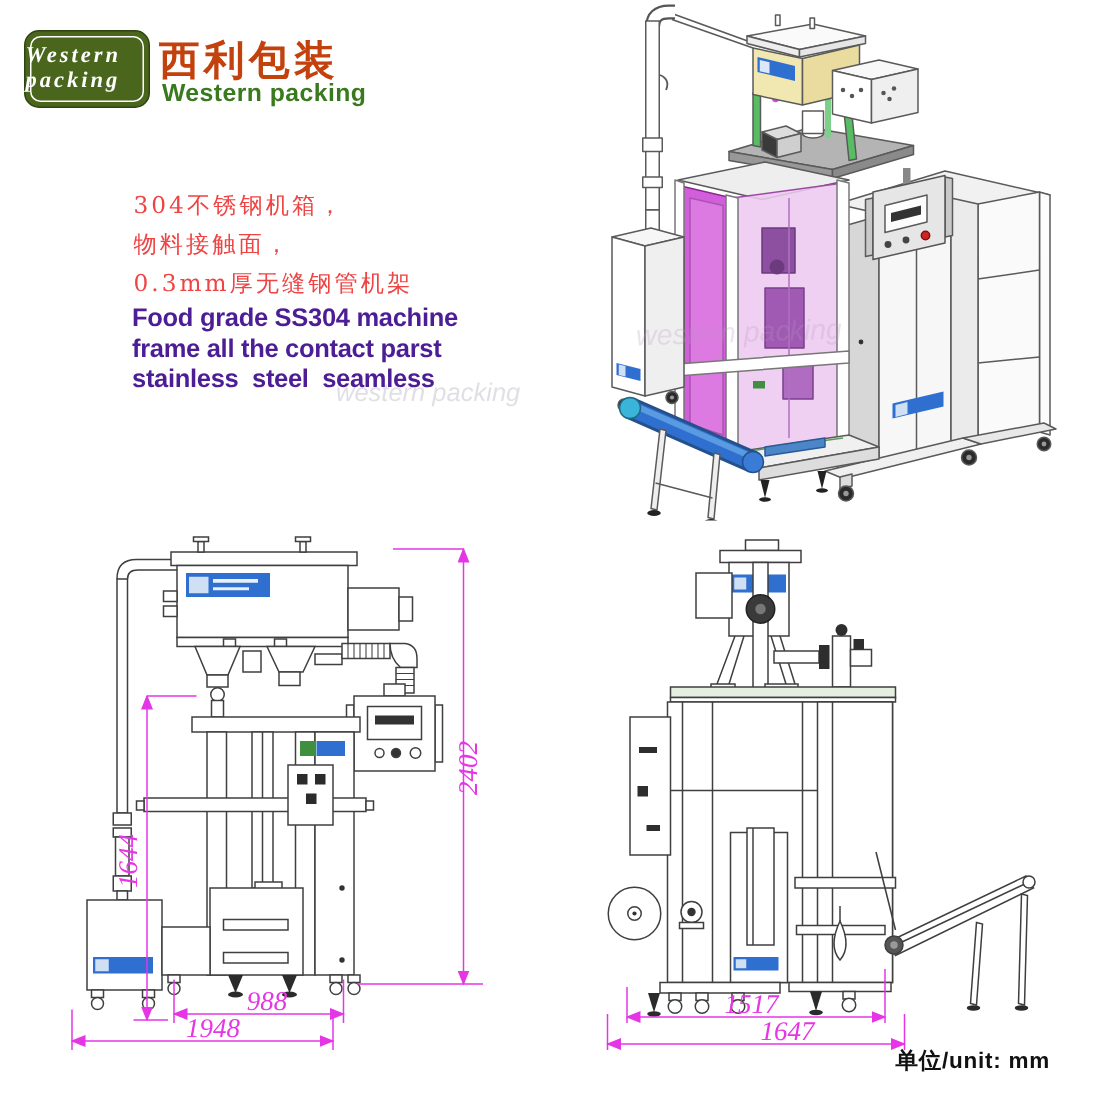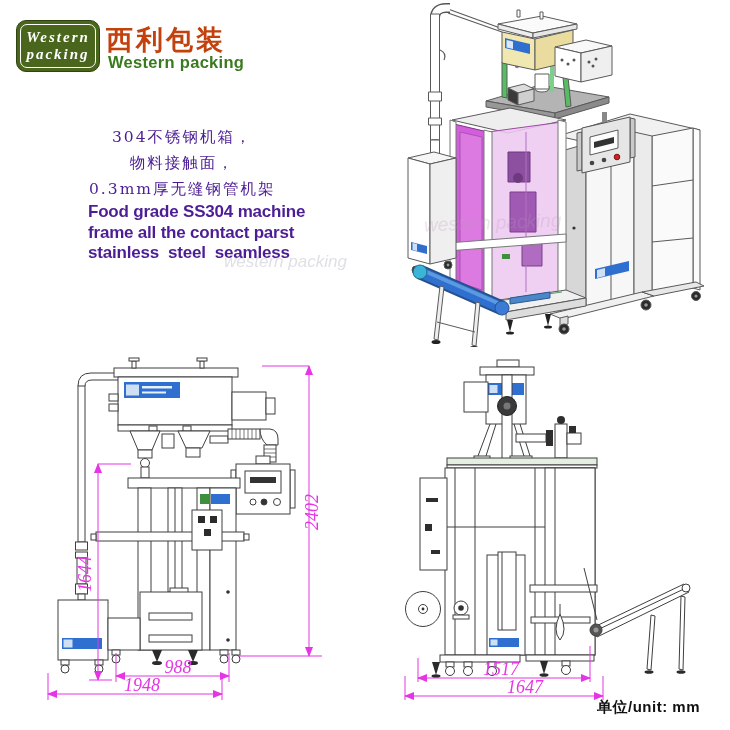--- a/index.html
+++ b/index.html
@@ -1,29 +1,29 @@
 <!DOCTYPE html>
 <html><head>
 <meta charset="utf-8">
 <style>
   html,body{margin:0;padding:0;background:#fff;}
   .canvas{position:relative;width:730px;height:730px;background:#fff;overflow:hidden;
           font-family:"Liberation Sans",sans-serif;outline:1px solid #e2e2e2;}
   
   .logo-badge{position:absolute;left:16px;top:20px;width:84px;height:52px;background:#49661c;
               border-radius:10px;border:1px solid #2f4511;display:flex;flex-direction:column;
-              justify-content:center;align-items:center;box-sizing:border-box;}
+              justify-content:center;box-sizing:border-box;}
   .logo-badge::before{content:"";position:absolute;inset:3px;border:1.6px solid #fff;border-radius:7px;}
   .logo-badge .bl{color:#fff;font:italic 700 15px "Liberation Serif",serif;letter-spacing:2px;line-height:17px;}
   .brand-cn{position:absolute;left:106px;top:22px;font-family:"DejaVu Sans",sans-serif;font-weight:700;
             font-size:27px;letter-spacing:3px;color:#c2410c;}
   .brand-en{position:absolute;left:108px;top:53px;font-weight:700;font-size:16.5px;color:#3a7a1e;letter-spacing:.3px;}
   
   .desc-cn{position:absolute;left:89px;top:124px;font-family:"DejaVu Serif",serif;font-size:15.5px;
-           color:#4c1d95;line-height:26px;letter-spacing:2px;text-align:center;}
+           color:#ef4444;line-height:26px;letter-spacing:2px;}
   .desc-en{position:absolute;left:88px;top:202px;font-weight:700;font-size:17px;line-height:20.5px;
            color:#4c1d95;letter-spacing:-0.2px;}
   .desc-en div{white-space:pre;}
   
   .r3d{position:absolute;left:390px;top:2px;}
   .fv{position:absolute;left:32px;top:352px;}
   .sv{position:absolute;left:398px;top:338px;}
   .dim{font:italic 18px "Liberation Serif",serif;fill:#e535e5;}
   
   .unit-note{position:absolute;left:597px;top:698px;font-weight:700;font-size:15px;color:#111;

